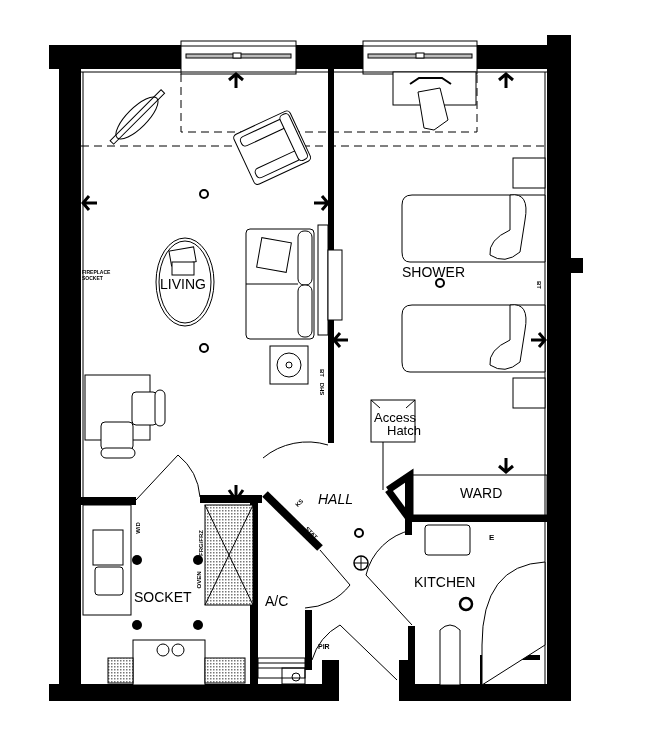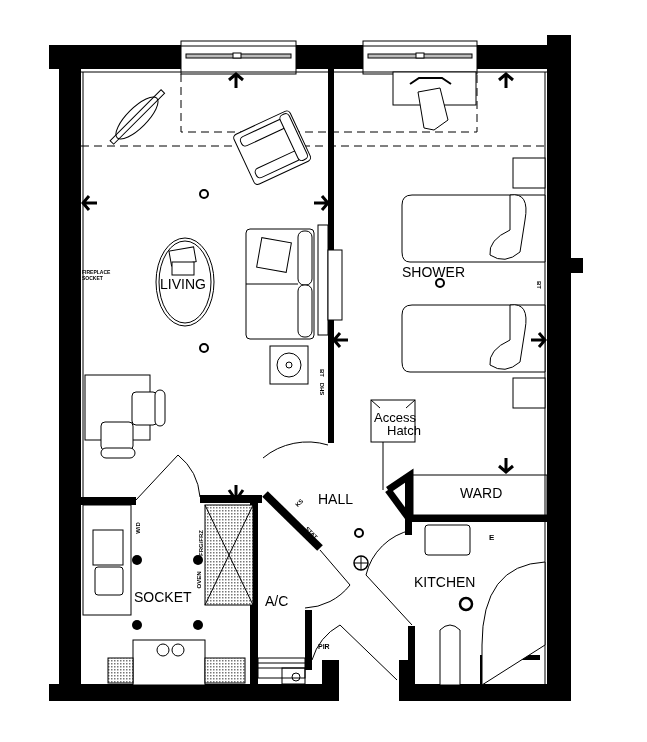--- a/index.html
+++ b/index.html
@@ -201,21 +201,21 @@
     <path d="M328 203 L314 203 M322 196 L328 203 L322 210"></path>
     <path d="M334 340 L348 340 M340 333 L334 340 L340 347"></path>
     <path d="M545 340 L531 340 M539 333 L545 340 L539 347"></path>
     <path d="M506 472 L506 458 M499 466 L506 472 L513 466"></path>
     <path d="M236 500 L236 485 M229 490 L236 500 L243 490"></path>
   </g>
 </svg>
 
 <span class="lbl room" style="left:160px;top:277px;">LIVING</span>
 <span class="lbl room" style="left:402px;top:265px;">SHOWER</span>
-<span class="lbl room" style="left:318px;top:492px;">HALL</span>
+<span class="lbl room" style="left:318px;top:492px;font-style:italic;">HALL</span>
 <span class="lbl room" style="left:460px;top:486px;">WARD</span>
 <span class="lbl room" style="left:134px;top:590px;">SOCKET</span>
 <span class="lbl room" style="left:265px;top:594px;">A/C</span>
 <span class="lbl room" style="left:414px;top:575px;">KITCHEN</span>
 
 <span class="lbl small" style="left:374px;top:411px;">Access</span>
 <span class="lbl small" style="left:387px;top:424px;">Hatch</span>
 <span class="lbl tiny" style="left:82px;top:270px;">FIREPLACE</span>
 <span class="lbl tiny" style="left:82px;top:276px;">SOCKET</span>
 <span class="lbl tiny" style="left:318px;top:370px;font-size:6px;transform:rotate(90deg);">BT</span>

